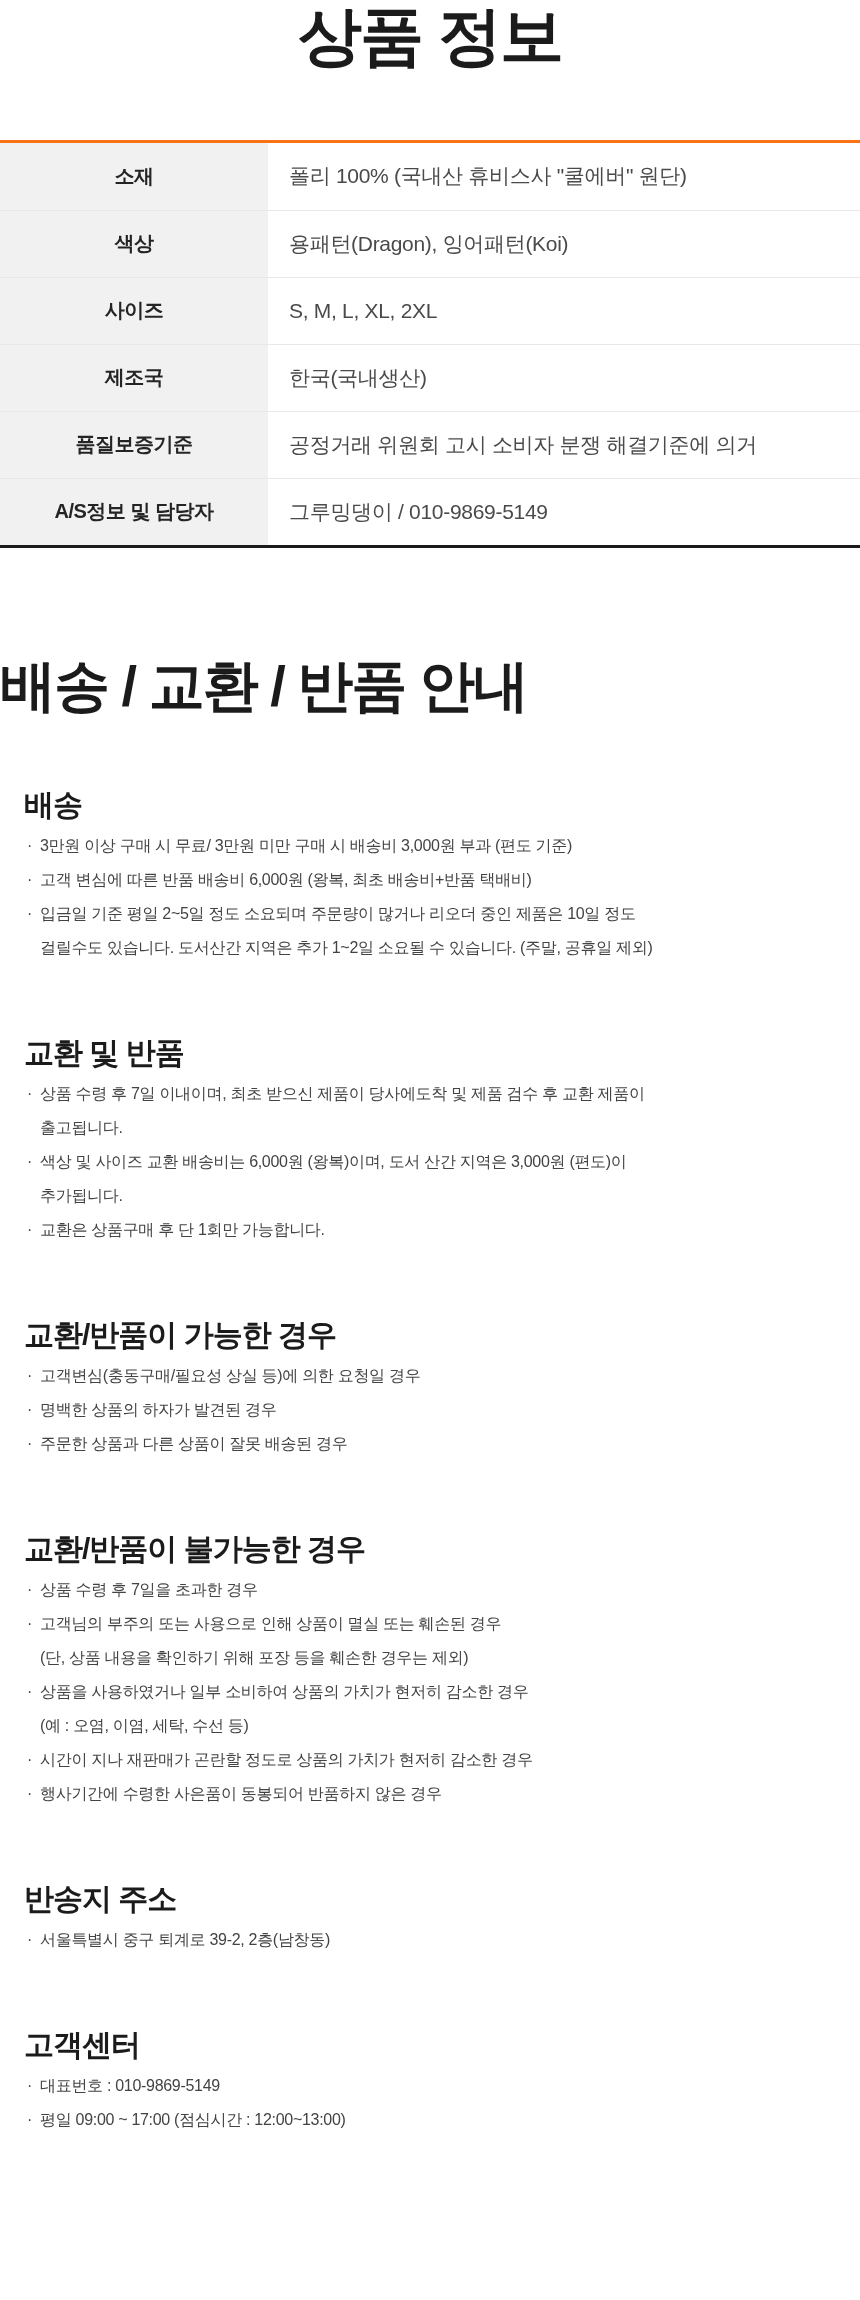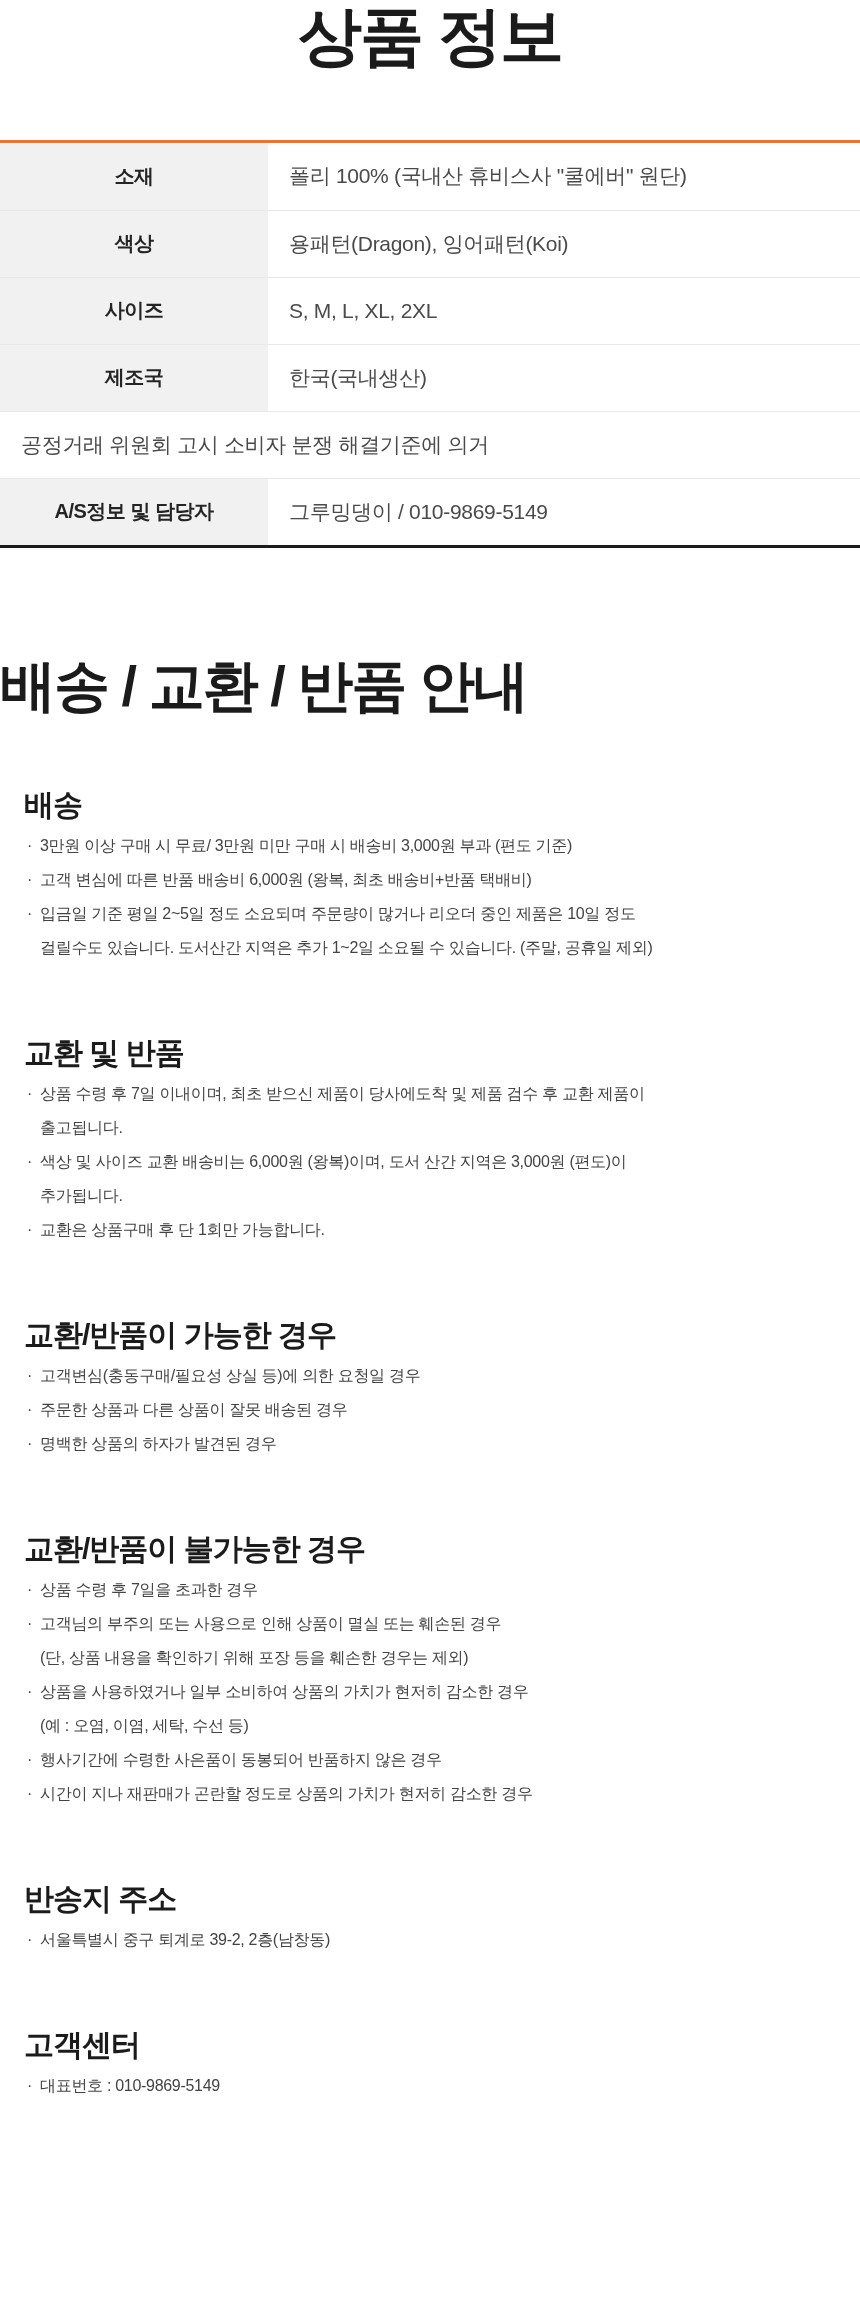--- a/index.html
+++ b/index.html
@@ -113,20 +113,21 @@
     </div>
     <div class="spec-row">
       <div class="spec-label">사이즈</div>
       <div class="spec-value">S, M, L, XL, 2XL</div>
     </div>
     <div class="spec-row">
       <div class="spec-label">제조국</div>
       <div class="spec-value">한국(국내생산)</div>
     </div>
     <div class="spec-row">
+      <div class="spec-label">품질보증기준</div>
       <div class="spec-value">공정거래 위원회 고시 소비자 분쟁 해결기준에 의거</div>
     </div>
     <div class="spec-row">
       <div class="spec-label">A/S정보 및 담당자</div>
       <div class="spec-value">그루밍댕이 / 010-9869-5149</div>
     </div>
   </div>
 
   <h2 class="guide-title">배송 / 교환 / 반품 안내</h2>
 
@@ -160,56 +161,59 @@
         <div class="line">교환은 상품구매 후 단 1회만 가능합니다.</div>
       </div>
     </section>
 
     <section class="section">
       <h3 class="section-heading">교환/반품이 가능한 경우</h3>
       <div class="item">
         <div class="line">고객변심(충동구매/필요성 상실 등)에 의한 요청일 경우</div>
       </div>
       <div class="item">
+        <div class="line">명백한 상품의 하자가 발견된 경우</div>
+      </div>
+      <div class="item">
         <div class="line">주문한 상품과 다른 상품이 잘못 배송된 경우</div>
-      </div>
-      <div class="item">
-        <div class="line">명백한 상품의 하자가 발견된 경우</div>
       </div>
     </section>
 
     <section class="section">
       <h3 class="section-heading">교환/반품이 불가능한 경우</h3>
       <div class="item">
         <div class="line">상품 수령 후 7일을 초과한 경우</div>
       </div>
       <div class="item">
         <div class="line">고객님의 부주의 또는 사용으로 인해 상품이 멸실 또는 훼손된 경우</div>
         <div class="line">(단, 상품 내용을 확인하기 위해 포장 등을 훼손한 경우는 제외)</div>
       </div>
       <div class="item">
         <div class="line">상품을 사용하였거나 일부 소비하여 상품의 가치가 현저히 감소한 경우</div>
         <div class="line">(예 : 오염, 이염, 세탁, 수선 등)</div>
       </div>
       <div class="item">
+        <div class="line">시간이 지나 재판매가 곤란할 정도로 상품의 가치가 현저히 감소한 경우</div>
+      </div>
+      <div class="item">
         <div class="line">행사기간에 수령한 사은품이 동봉되어 반품하지 않은 경우</div>
       </div>
-      <div class="item">
-        <div class="line">시간이 지나 재판매가 곤란할 정도로 상품의 가치가 현저히 감소한 경우</div>
-      </div>
     </section>
 
     <section class="section">
       <h3 class="section-heading">반송지 주소</h3>
       <div class="item">
         <div class="line">서울특별시 중구 퇴계로 39-2, 2층(남창동)</div>
       </div>
     </section>
 
     <section class="section">
       <h3 class="section-heading">고객센터</h3>
       <div class="item">
         <div class="line">대표번호 : 010-9869-5149</div>
+      </div>
+      <div class="item">
+        <div class="line">평일 09:00 ~ 17:00 (점심시간 : 12:00~13:00)</div>
       </div>
     </section>
 
   </div>
 </div>
 
 </body></html>

